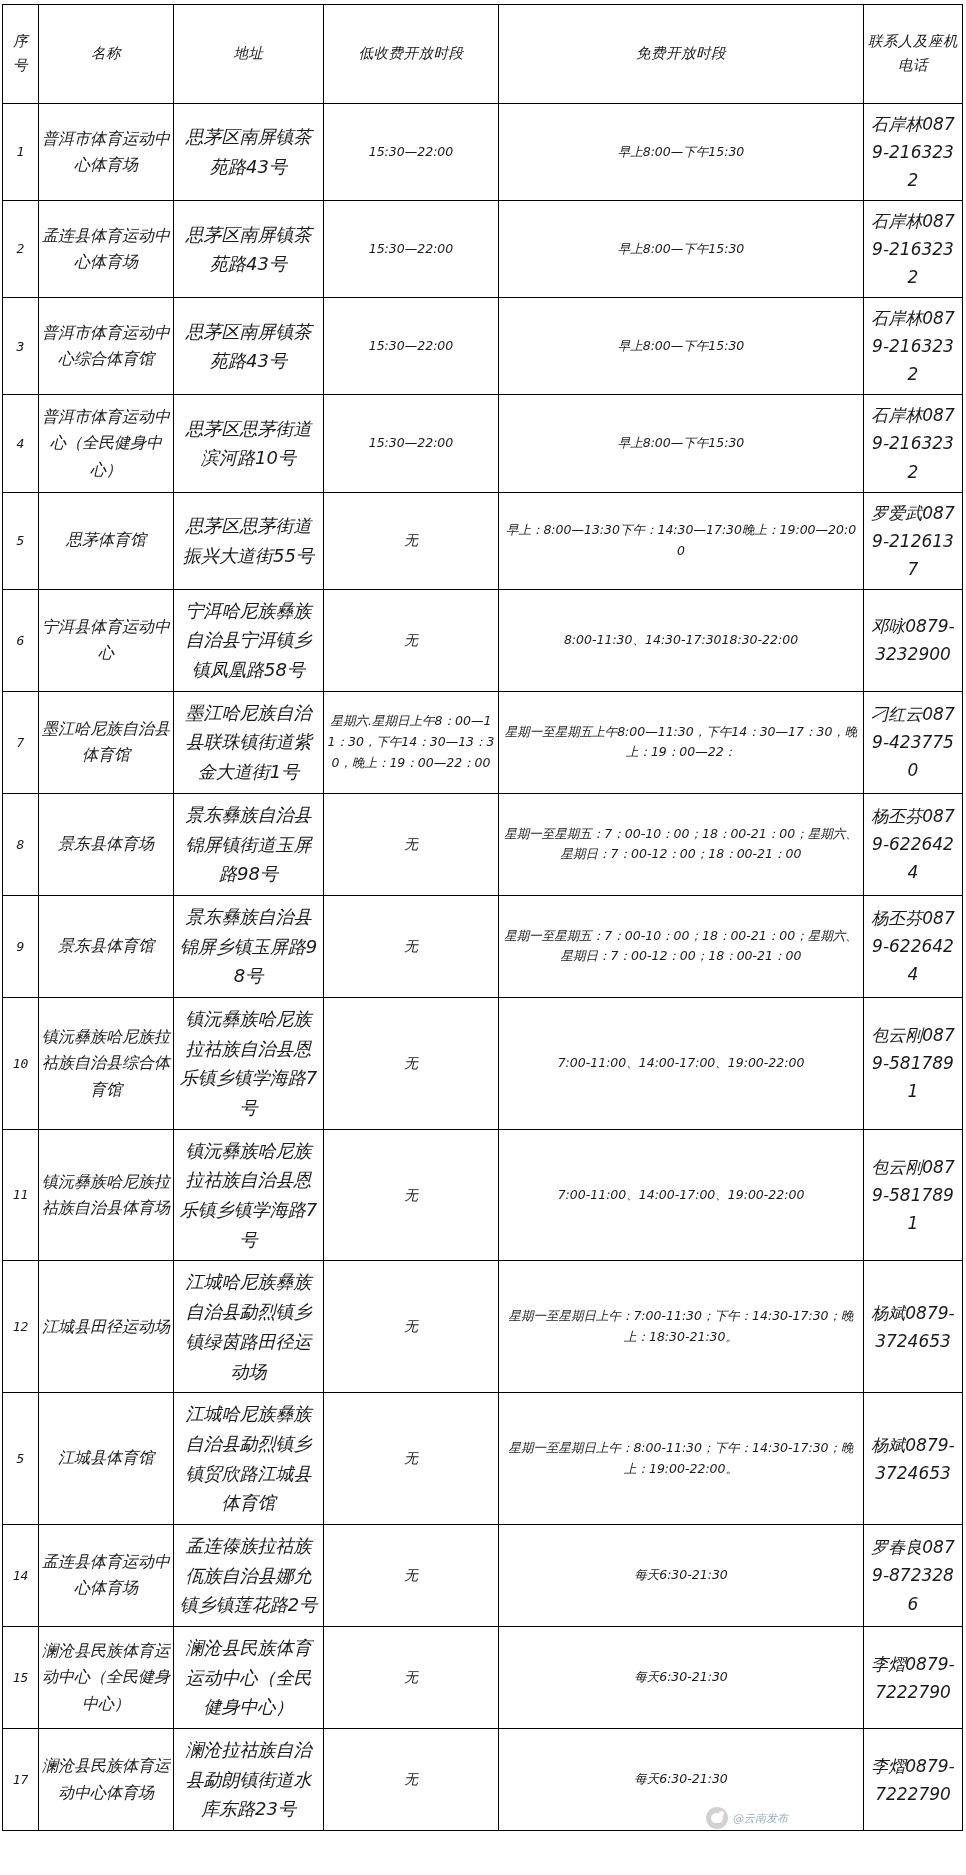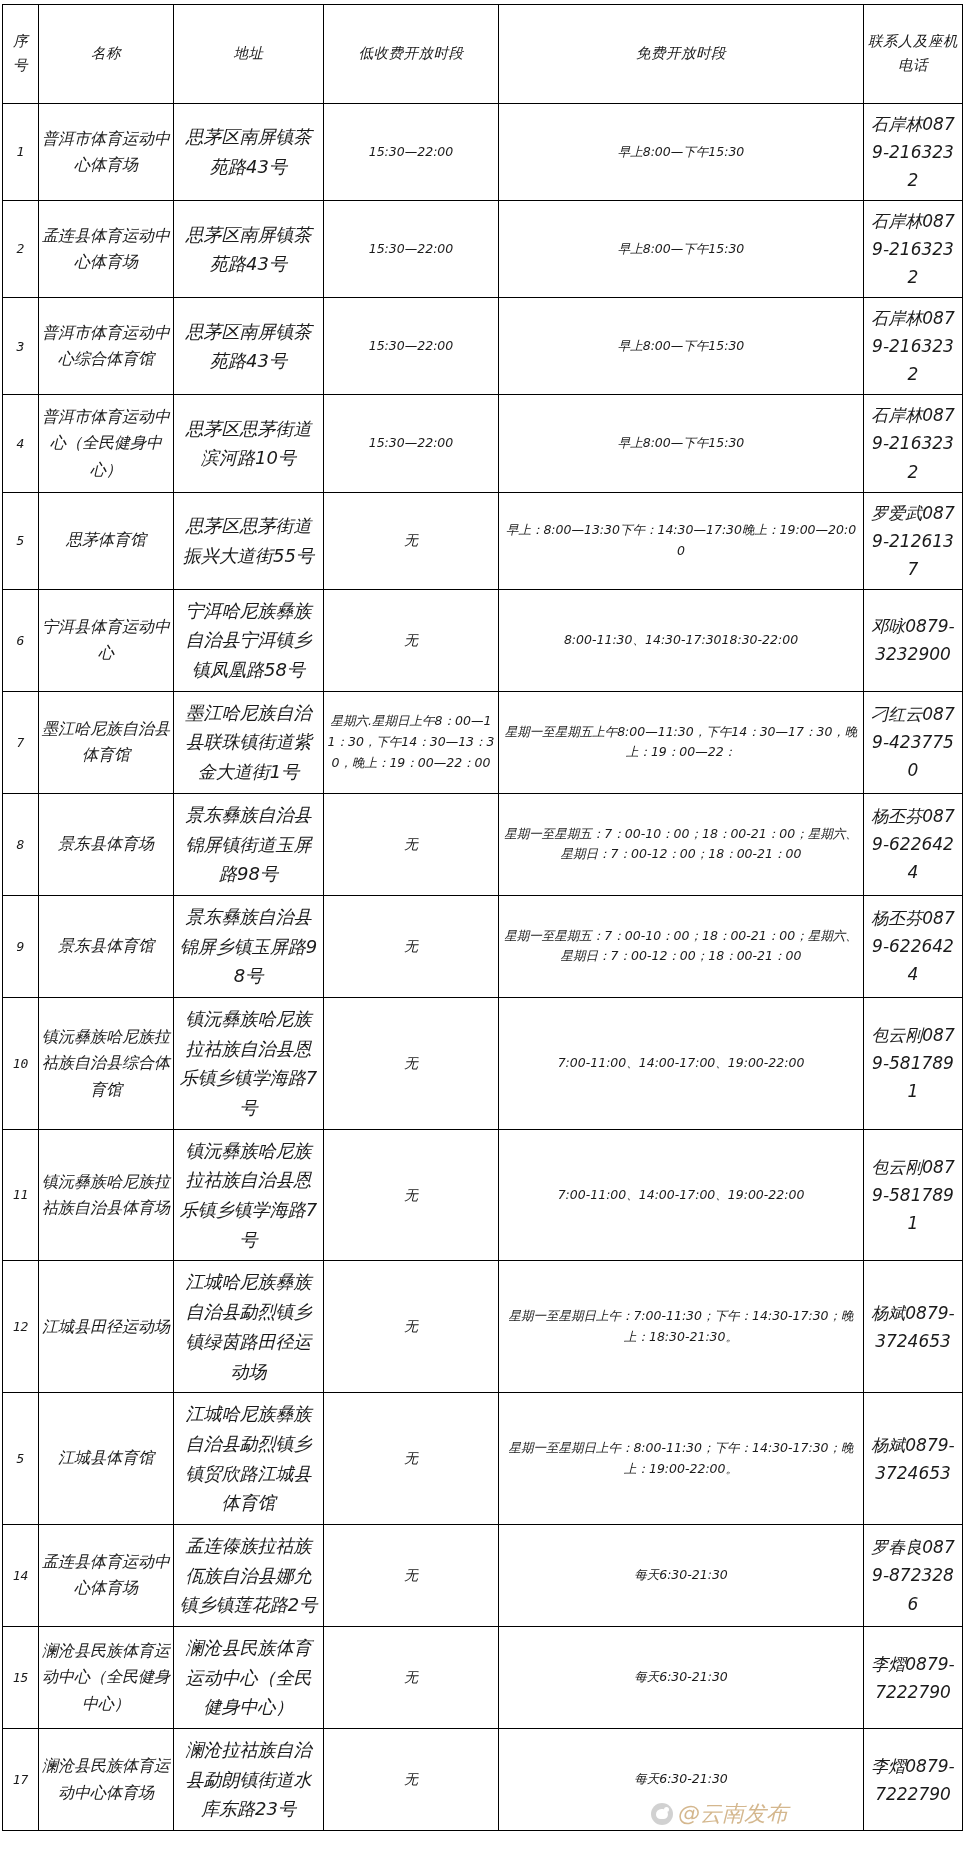--- a/index.html
+++ b/index.html
@@ -124,22 +124,22 @@
     content: "";
     position: absolute;
     left: 13px;
     top: 4px;
     width: 5px;
     height: 5px;
     border-radius: 50%;
     background: #ffffff;
   }
   .watermark .wm-text {
-    font-size: 22px;
-    color: #a16207;
+    font-size: 11px;
+    color: #0c4a6e;
     font-family: "DejaVu Sans", "Liberation Sans", sans-serif;
     white-space: nowrap;
   }
 </style>
 </head>
 <body>
 
 <div class="sheet">
 
   <table class="venue-table">

